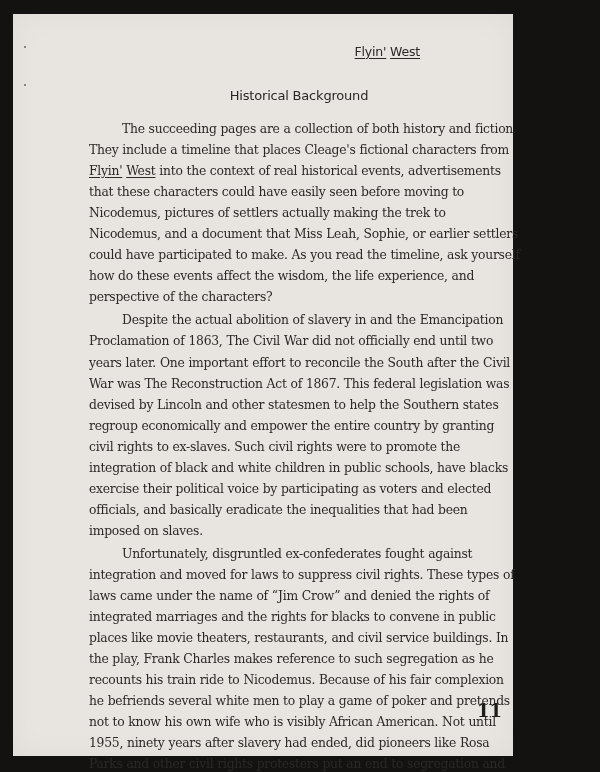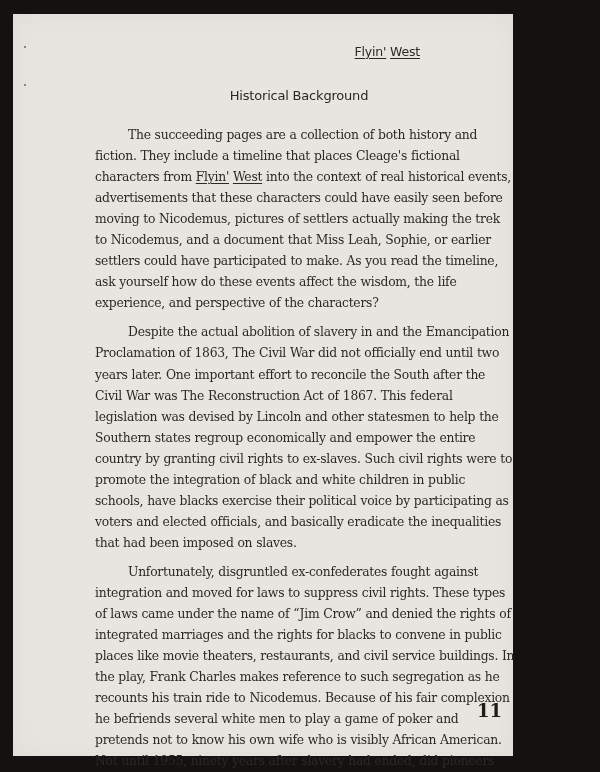--- a/index.html
+++ b/index.html
@@ -45,21 +45,21 @@
     left: 74px; top: 103px;
     width: 436px;
     font-family: "DejaVu Serif", serif;
     font-size: 12.35px;
     line-height: 21.05px;
     color: #2b2927;
     letter-spacing: -0.25px;
     word-spacing: 0.2px;
   }
   .body-text p {
-    margin: 8px;
+    margin: 2px;
     text-indent: 33px;
   }
   .body-text .u { text-decoration: underline; text-underline-offset: 2px; }
   .page-number {
     position: absolute;
     left: 464px; top: 686px;
     font-family: "DejaVu Serif", serif;
     font-weight: bold;
     font-size: 18px;
     color: #1e1c1a;

